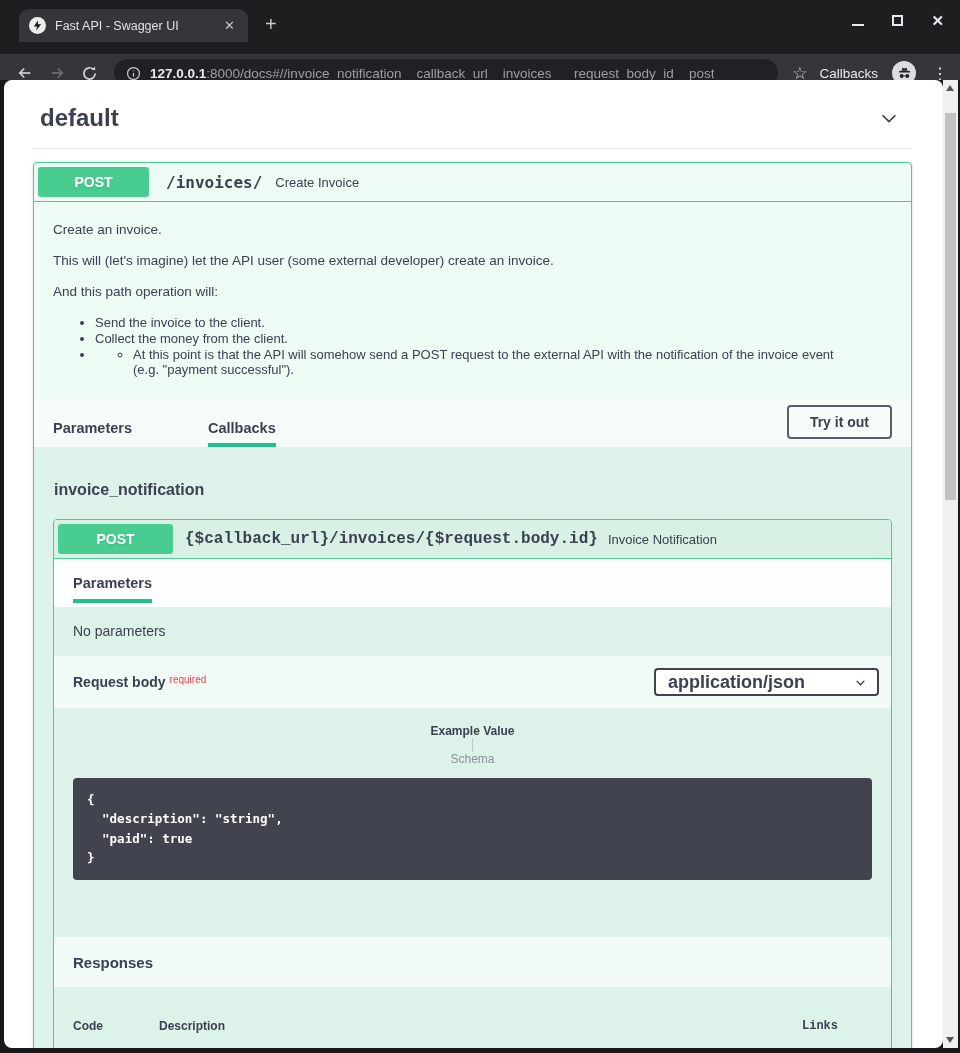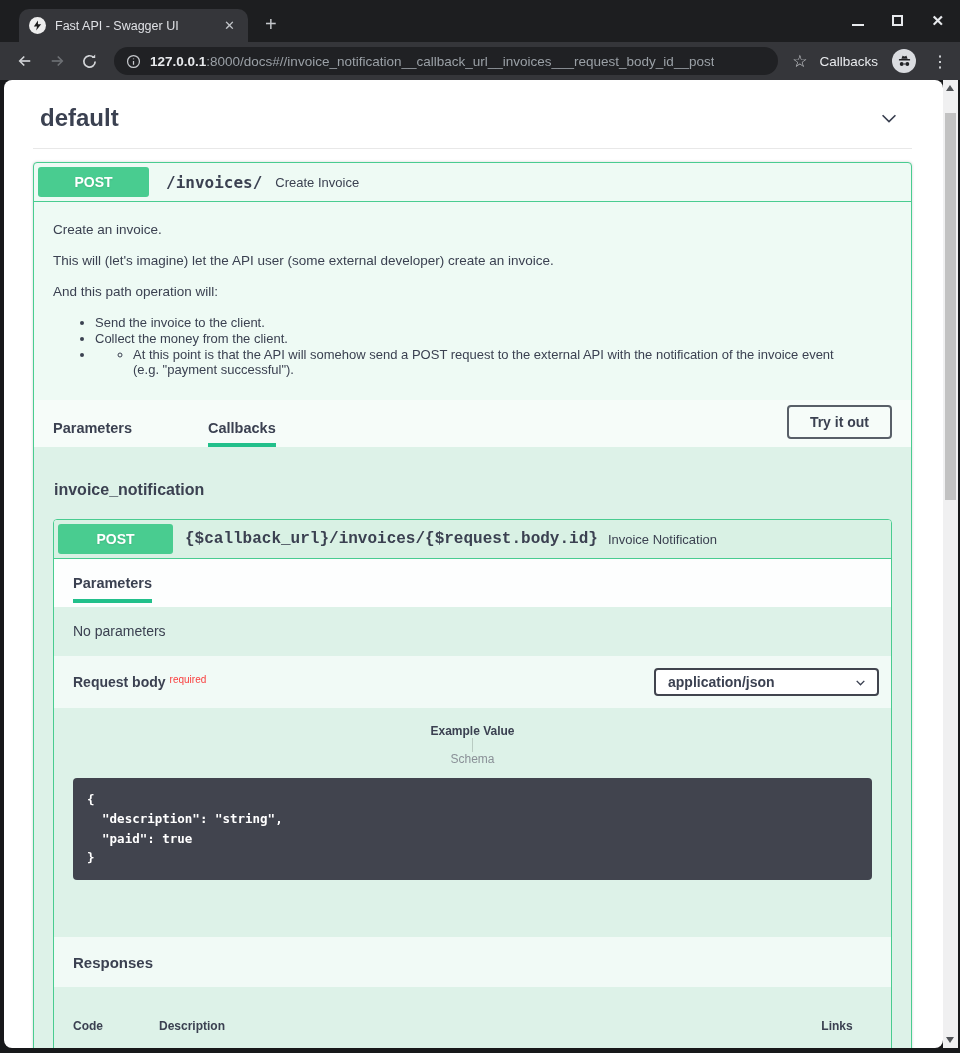--- a/index.html
+++ b/index.html
@@ -1,20 +1,20 @@
 <!DOCTYPE html>
 <html><head>
 <meta charset="utf-8">
 <style>
   * { box-sizing: border-box; margin: 0; padding: 0; }
   html,body { width:960px; height:1053px; overflow:hidden; }
   body { background:#17181a; font-family:"Liberation Sans",sans-serif; position:relative; }
 
   
-  .titlebar { height:42px; background:#1d1e20; position:relative; }
+  .titlebar { height:54px; background:#1d1e20; position:relative; }
   .tab { position:absolute; left:19px; top:9px; width:229px; height:33px; background:#35363a;
          border-radius:10px 10px 0 0; display:flex; align-items:center; padding:0 10px; gap:9px; }
   .favicon { width:17px; height:17px; border-radius:50%; background:#ededed; color:#1b1b1b;
              display:flex; align-items:center; justify-content:center; flex:0 0 auto; }
   .tab-title { color:#dfe1e5; font-size:12.5px; flex:1; white-space:nowrap; overflow:hidden; }
   .tab-close { color:#c4c7cb; font-size:13px; padding:0 3px; cursor:default; }
   .newtab { position:absolute; left:265px; top:13px; color:#c4c7cb; font-size:20px; font-weight:400; }
   .win-controls { position:absolute; right:16px; top:13px; display:flex; gap:28px; align-items:center; }
   .wc-min { width:12px; height:2px; background:#e8eaed; margin-top:8px; }
   .wc-max { width:11px; height:11px; border:2px solid #e8eaed; }
@@ -84,40 +84,40 @@
   .inner-tab { display:inline-block; font-size:14.5px; font-weight:bold; color:#3b4151;
                padding-bottom:8px; border-bottom:4px solid #22c08b; }
 
   .row-noparams { background:#ddf2e8; padding:16px 19px 17px; font-size:14px; color:#3b4151; }
 
   .row-reqbody { background:#f1faf6; display:flex; align-items:center; padding:12px 12px 12px 19px; }
   .reqbody-label { font-size:14px; font-weight:bold; color:#3b4151; }
   .required { font-size:10px; color:#f93e3e; vertical-align:top; margin-left:4px; position:relative; top:-3px; }
   .select-box { margin-left:auto; width:225px; height:28px; background:#fff; border:2px solid #41444e;
                 border-radius:4px; display:flex; align-items:center; padding:0 10px 0 12px;
-                font-size:14px; font-weight:bold; color:#3b4151; }
+                font-size:18px; font-weight:bold; color:#3b4151; }
   .select-box .chev { margin-left:auto; }
 
   .row-example { background:#ddf2e8; padding:16px 19px 57px; }
   .example-tabs { font-size:12px; margin-bottom:12px; display:flex; align-items:center;flex-direction:column; }
   .ex-active { font-weight:bold; color:#3b4151; }
   .ex-divider { width:1px; height:14px; background:#b9cbc2; margin:0 10px; }
   .ex-schema { color:#8a9097; }
   .codeblock { background:#41444e; border-radius:4px; padding:12px 14px; color:#ffffff;
                font-family:"DejaVu Sans Mono",monospace; font-size:12.5px; font-weight:bold;
                line-height:1.55; white-space:pre; min-height:79px; }
 
   .row-responses { background:#f1faf6; padding:17px 19px 16px; font-size:15px; font-weight:bold; color:#3b4151; }
 
   .row-table { background:#ddf2e8; padding:24px 19px 40px; }
   .tbl-head { display:flex; font-size:12px; font-weight:bold; color:#3b4151;
               padding:8px 0 16px; border-bottom:1px solid rgba(89,99,110,.35); }
   .col-code { width:86px; flex:0 0 auto; }
   .col-desc { flex:1; }
-  .col-links { width:70px; flex:0 0 auto; text-align:center; }
+  .col-links { width:70px; flex:0 0 auto; text-align:left;font-family:Liberation Mono, monospace; }
   .tbl-row { display:flex; font-size:14px; color:#3b4151; padding-top:15px; }
 
   svg { display:block; }
 </style>
 </head>
 <body>
 
 <div class="titlebar">
   <div class="tab">
     <span class="favicon">

